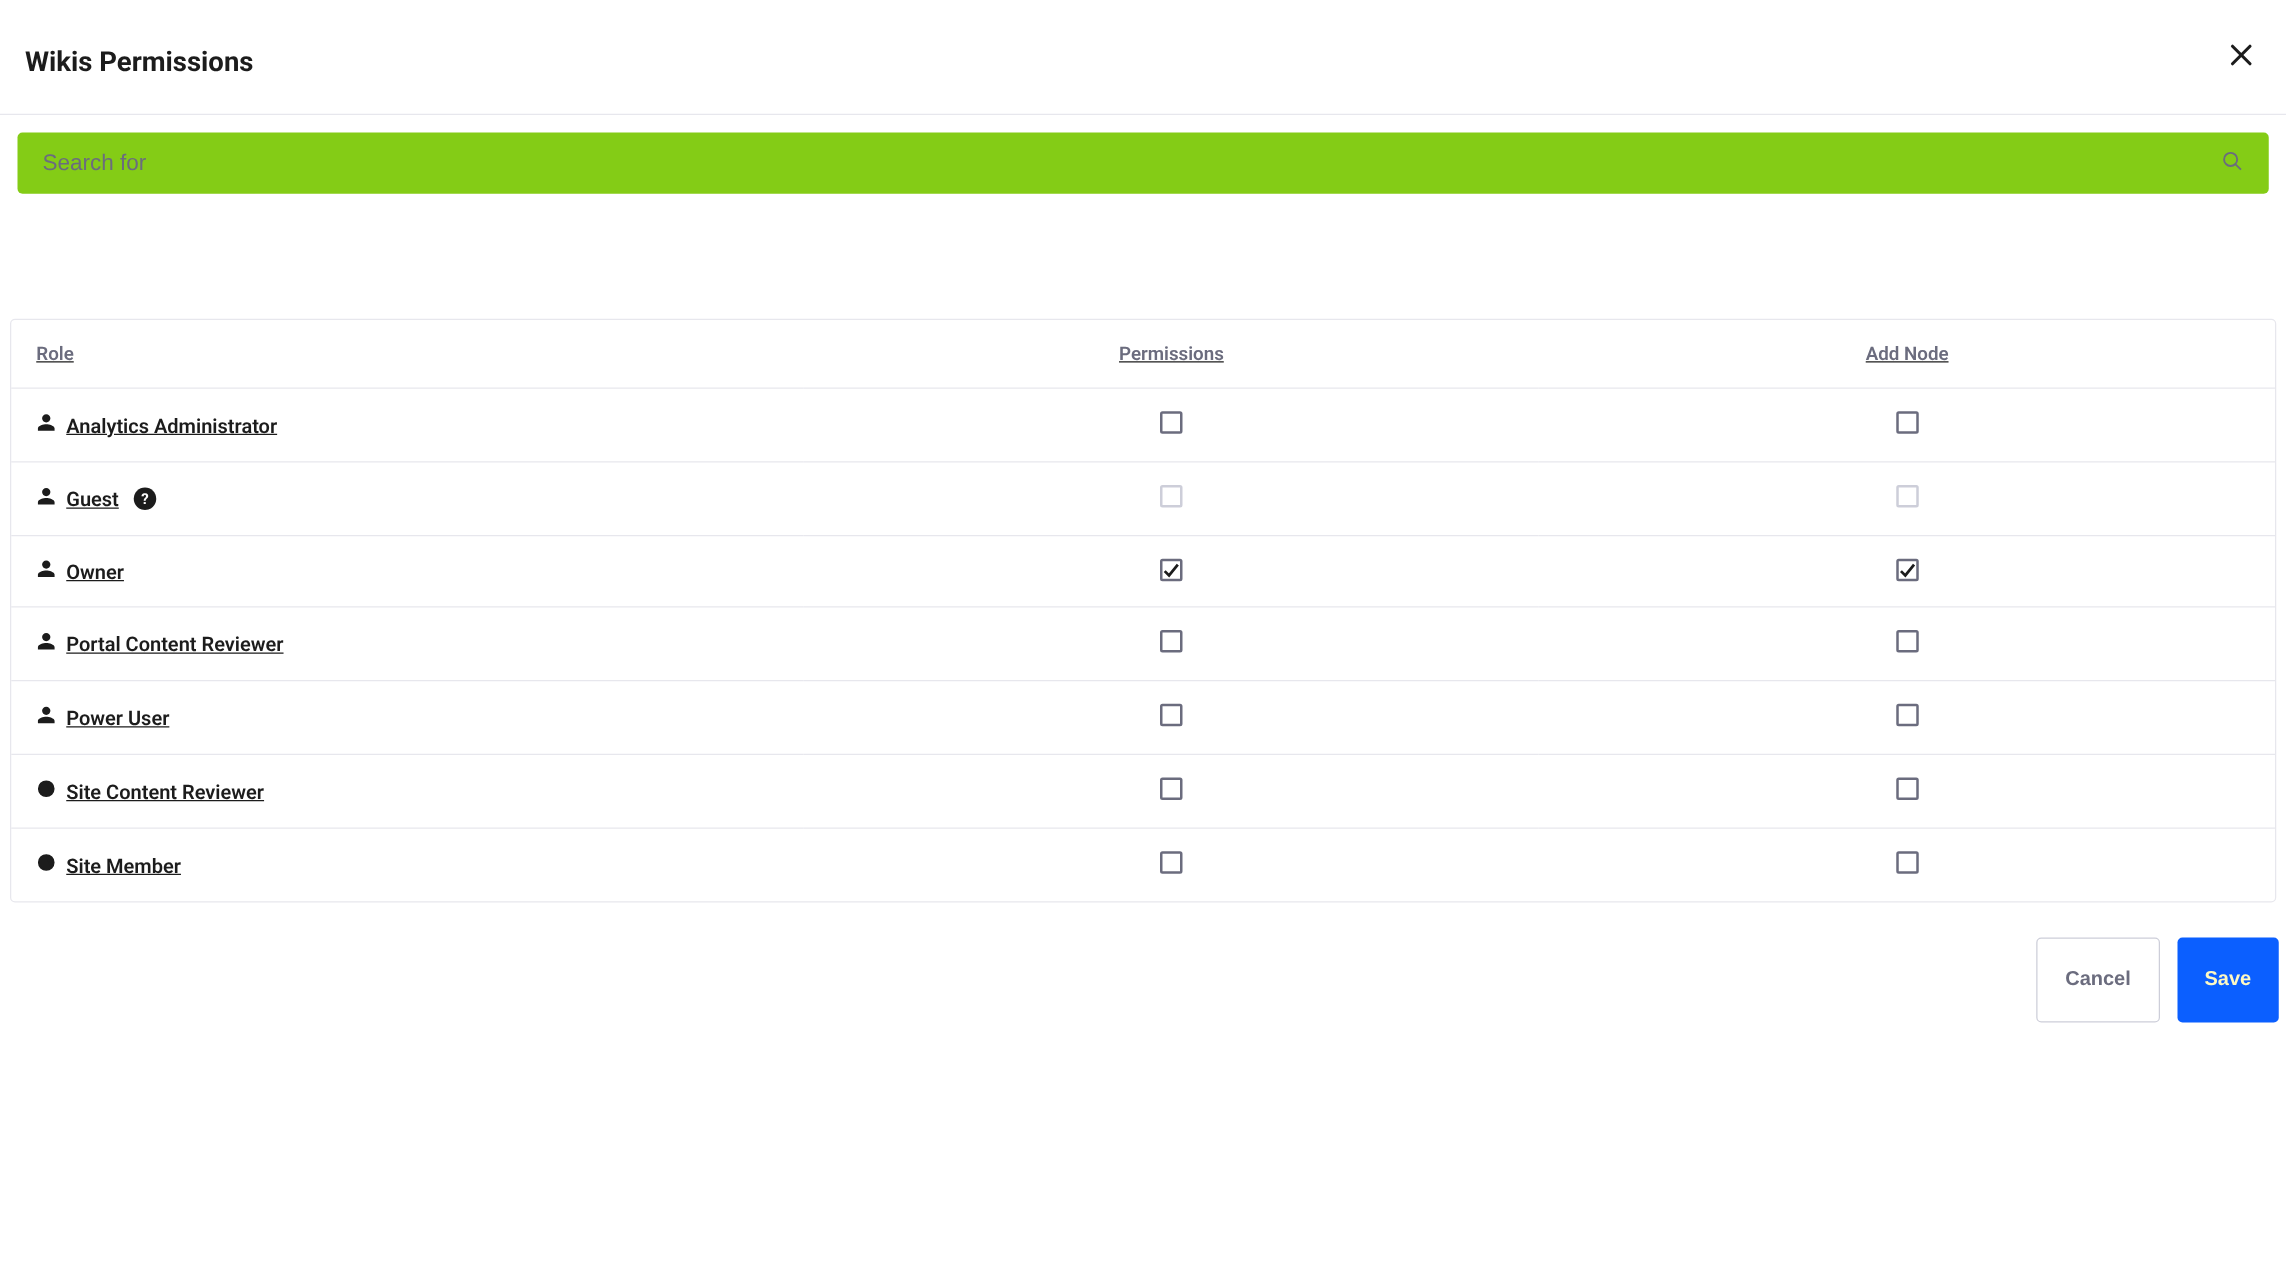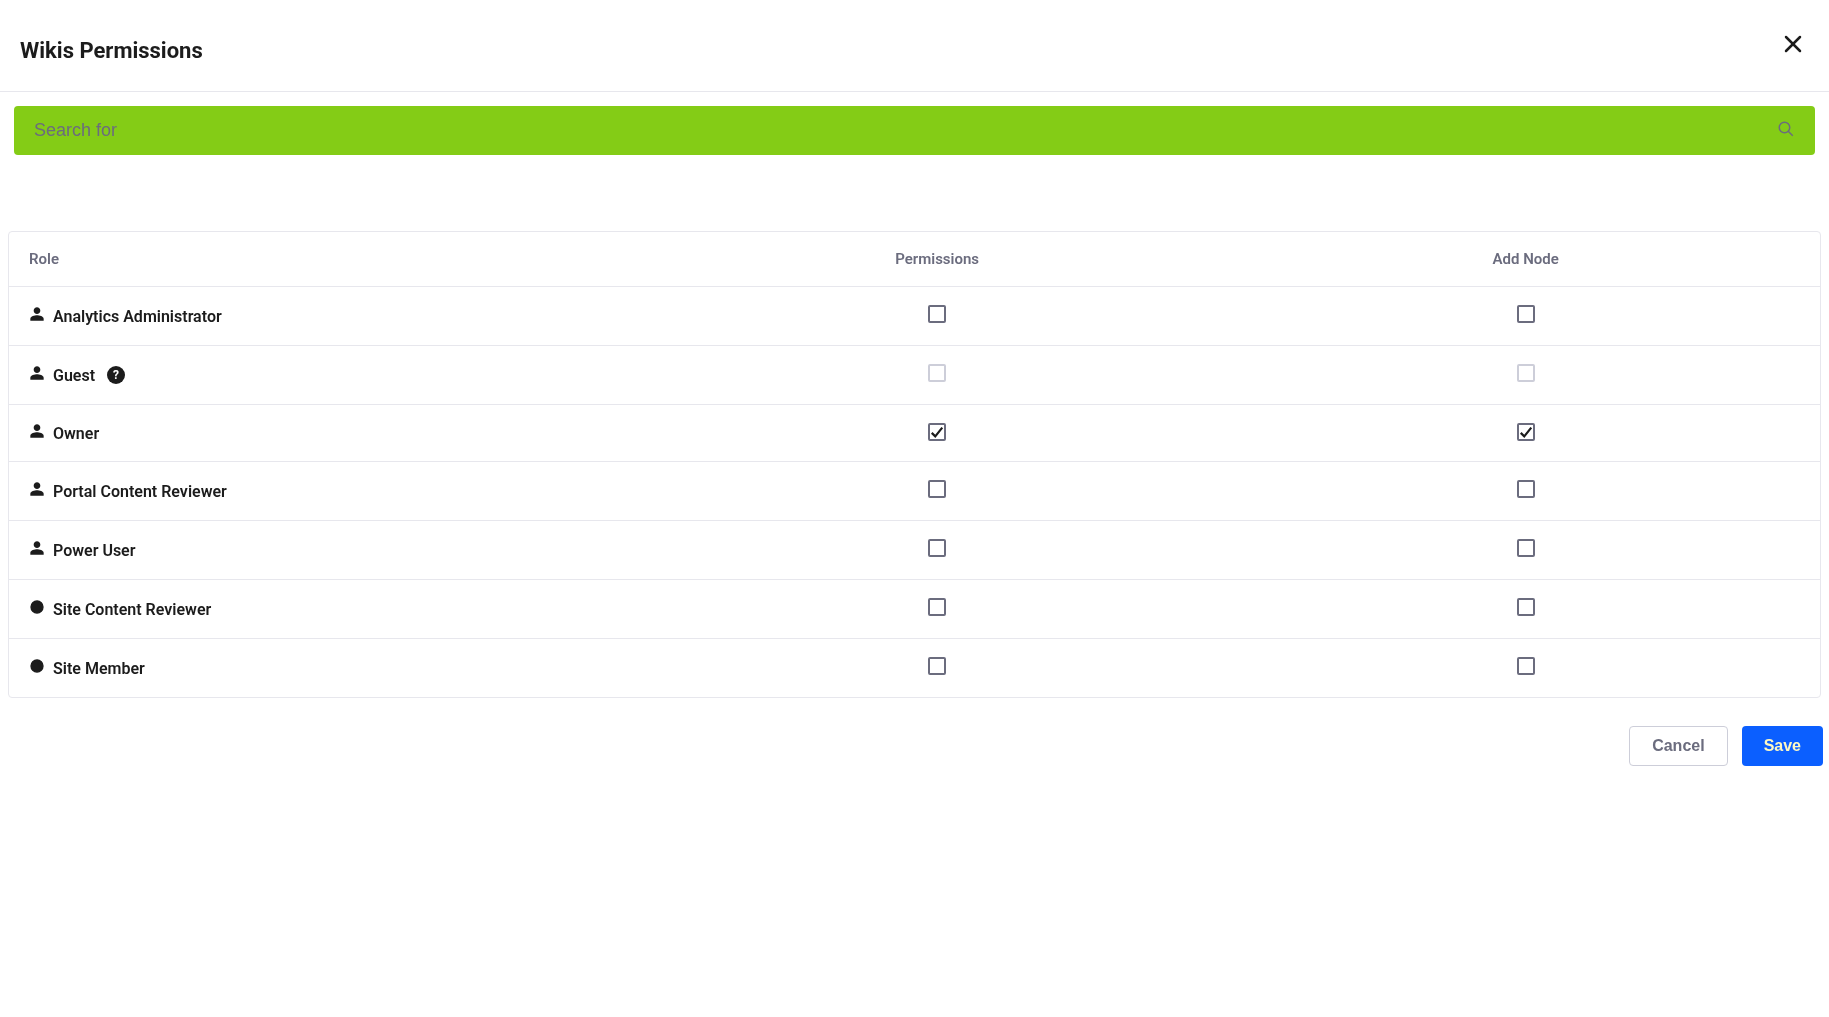--- a/index.html
+++ b/index.html
@@ -65,21 +65,22 @@
       top: 50%;
       transform: translateY(-50%);
       color: #6b6c7e;
     }
     .search-icon svg {
       width: 18px;
       height: 18px;
     }
     .content {
       padding: 12px 8px;
-      margin-top: 50px;
+      margin-top: 74px;
+      text-decoration: underline;
     }
     .table {
       width: 100%;
       border: 1px solid #e7e7ed;
       border-radius: 4px;
       border-collapse: separate;
       border-spacing: 0;
     }
     .table thead th {
       padding: 18px 20px;
@@ -153,21 +154,21 @@
       stroke-width: 2.5;
       fill: none;
     }
     .footer {
       display: flex;
       justify-content: flex-end;
       gap: 14px;
       padding: 16px 6px 10px 20px;
     }
     .btn {
-      padding: 10px 22px;
+      padding: 24px 22px;
       font-size: 16px;
       font-weight: 600;
       border-radius: 4px;
       cursor: pointer;
       border: none;
     }
     .btn-secondary {
       background: #fff;
       color: #6b6c7e;
       border: 1px solid #cdced9;

